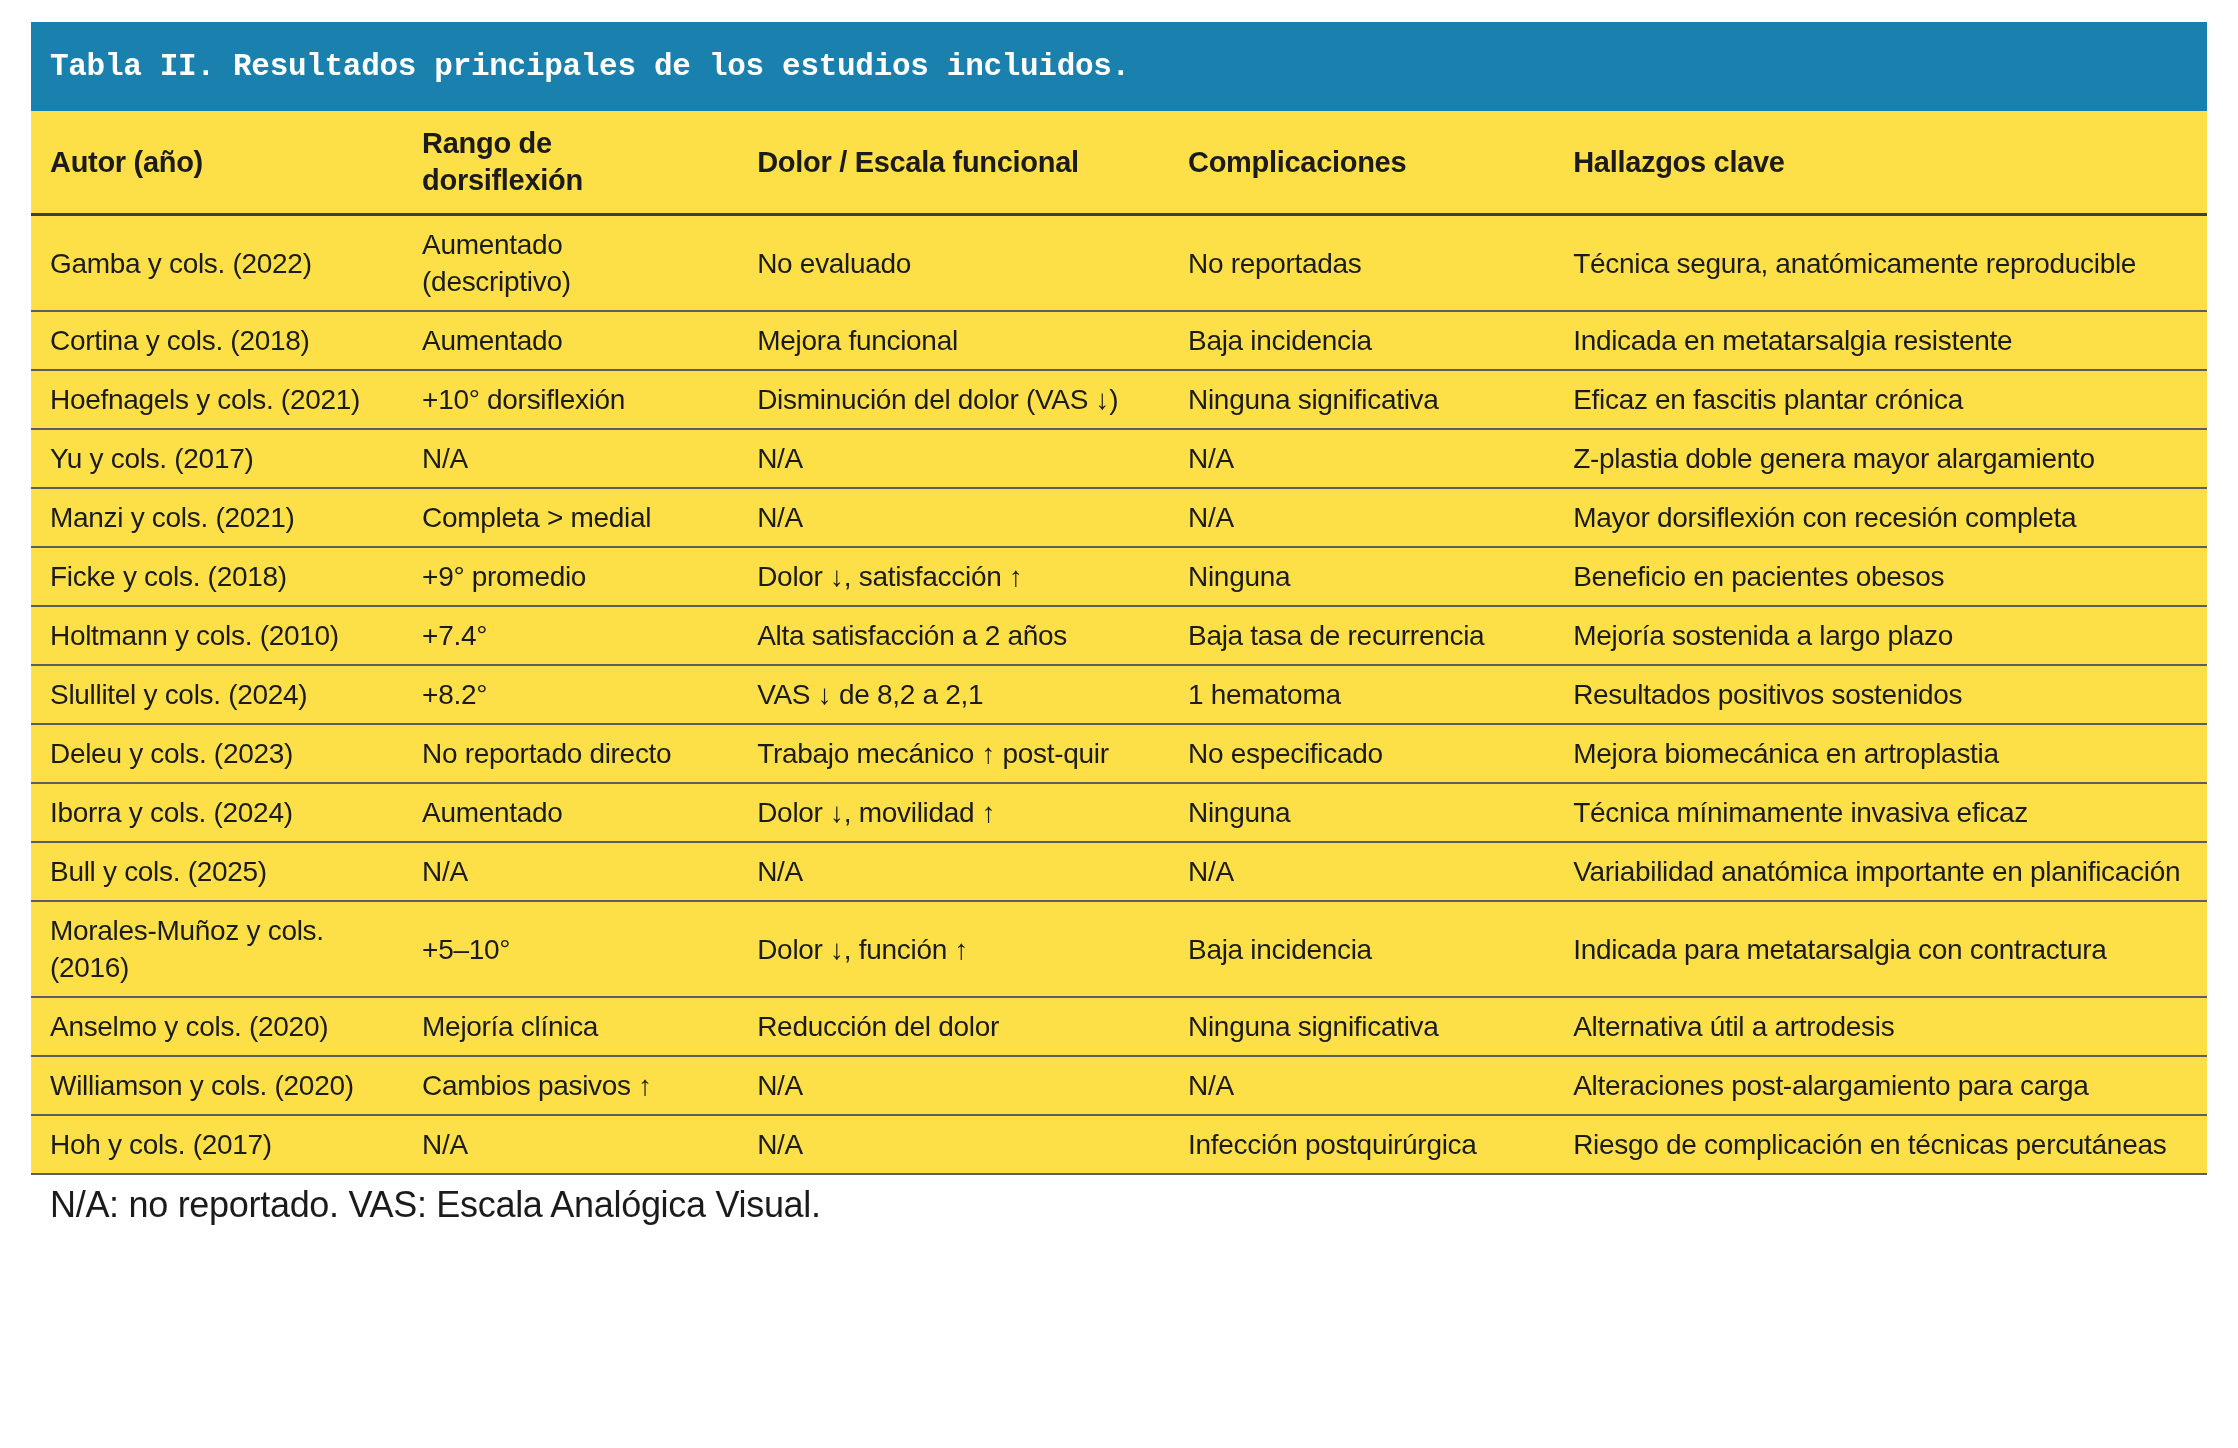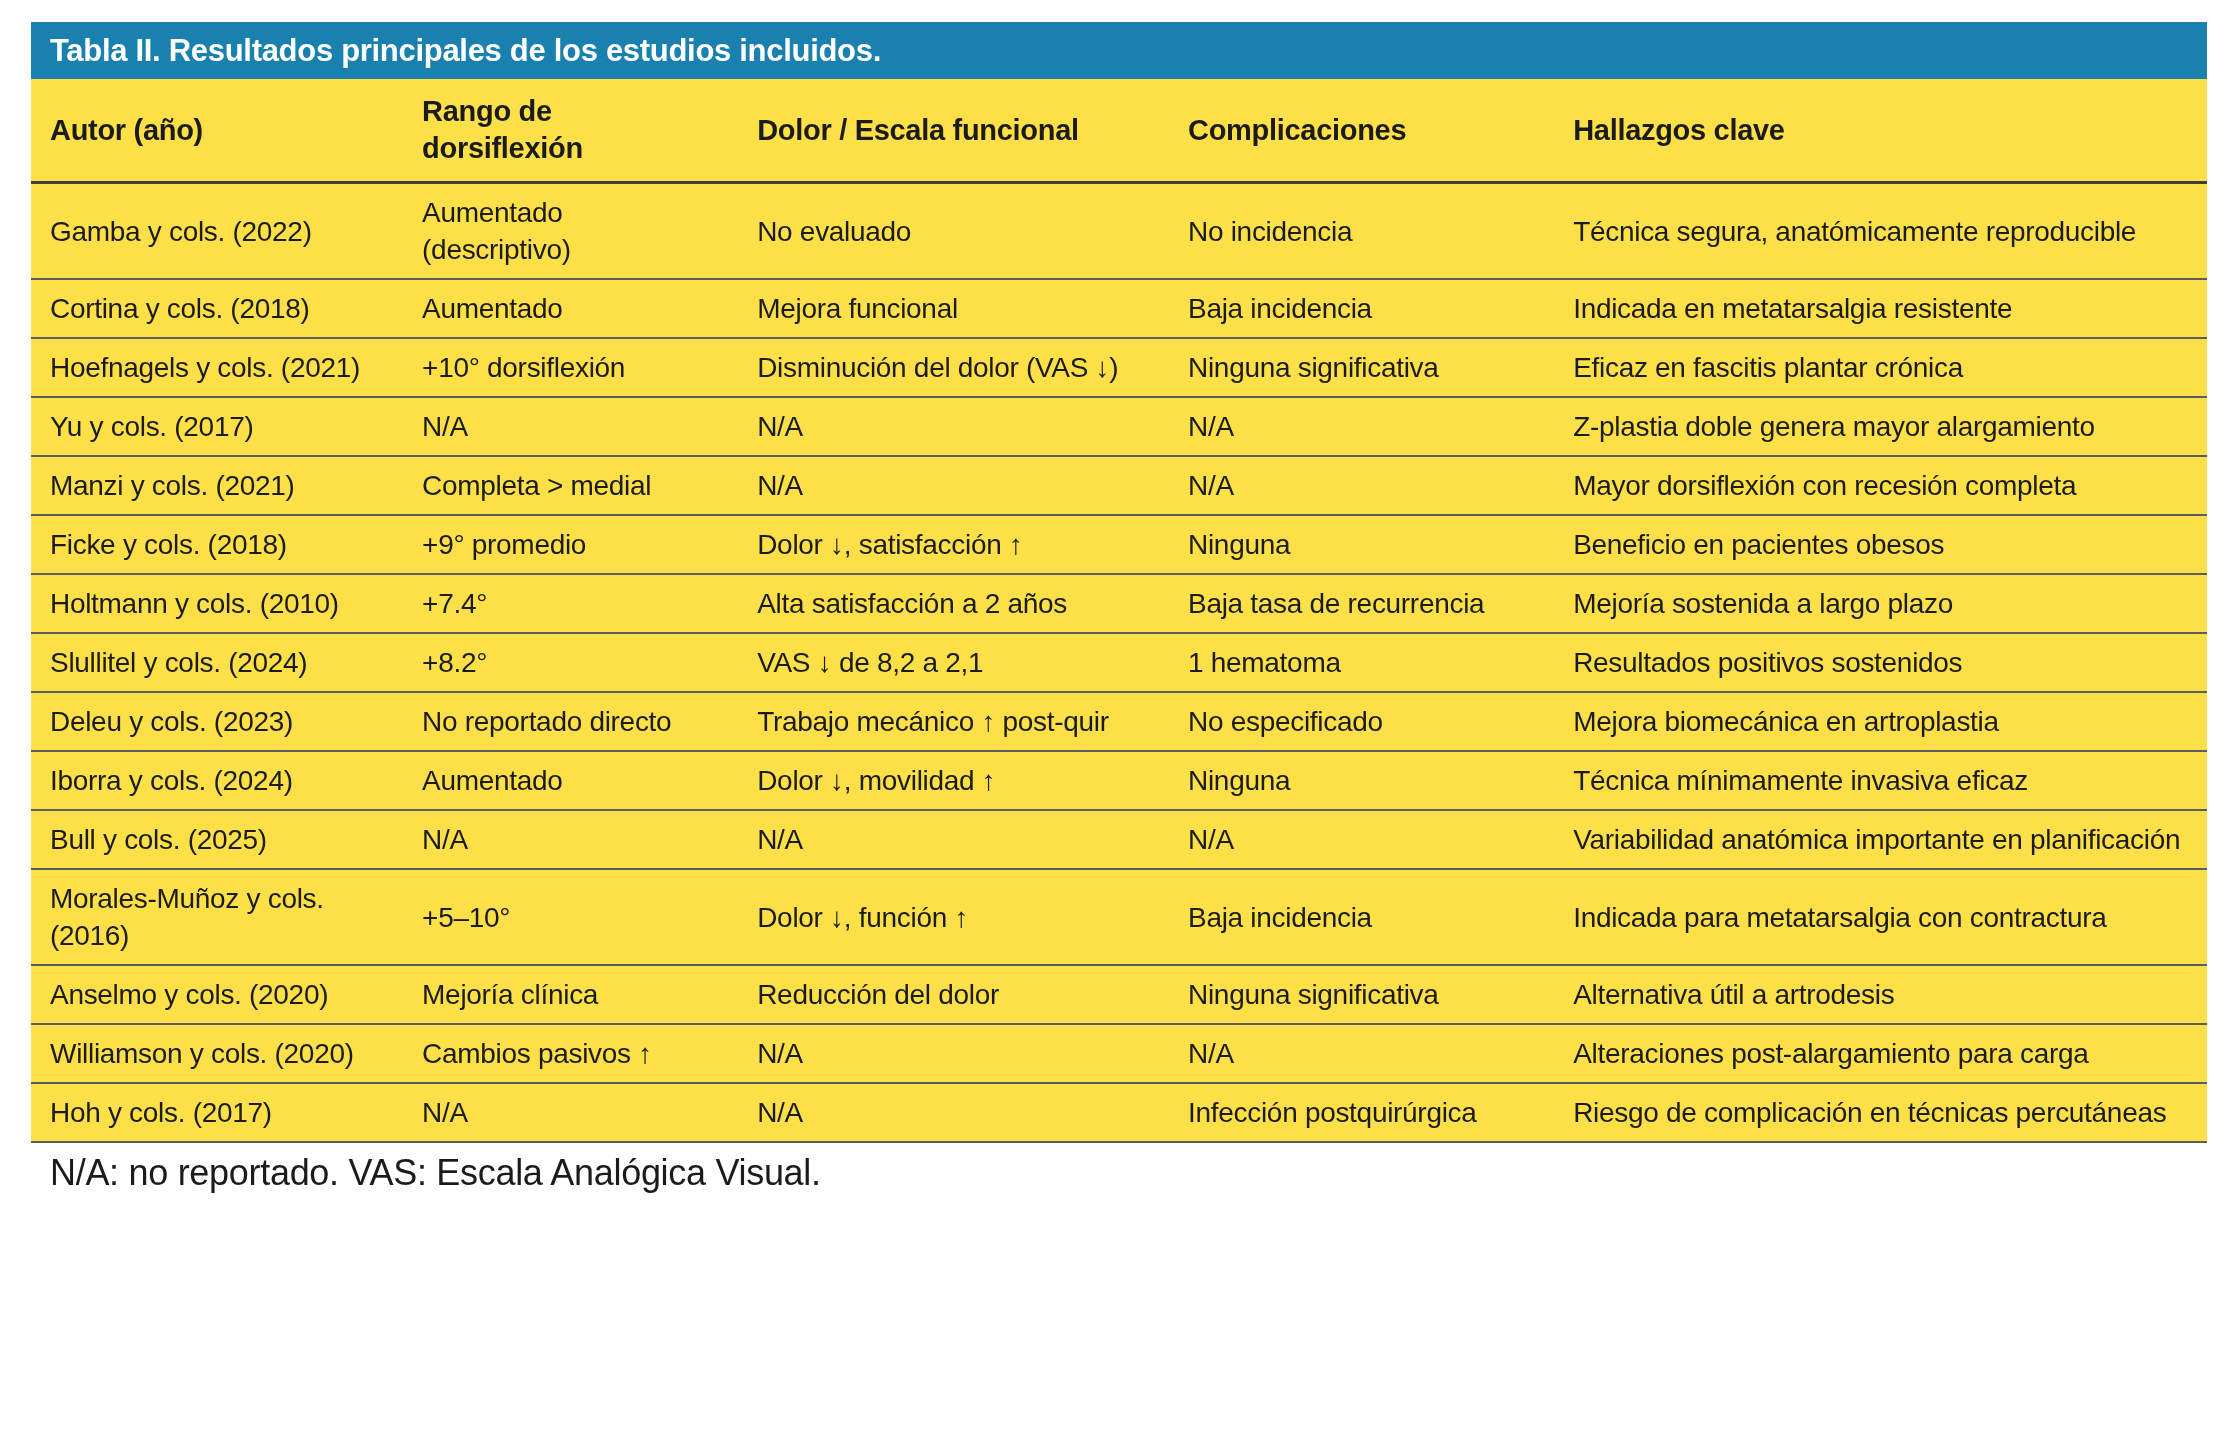--- a/index.html
+++ b/index.html
@@ -19,21 +19,22 @@
   .table-wrap {
     width: 2176px;
   }
   .title-bar {
     background: #1A80AE;
     color: #ffffff;
     font-weight: bold;
     font-size: 31px;
     line-height: 33px;
     letter-spacing: -0.3px;
-    padding: 12px 19px;
+    padding: 28px 19px;
+    font-family: Liberation Mono, monospace;
   }
   table.results {
     width: 100%;
     border-collapse: collapse;
     table-layout: fixed;
     background: #fde047;
     font-size: 28px;
     line-height: 37px;
     letter-spacing: -0.3px;
   }
@@ -84,21 +85,21 @@
             <th>Dolor / Escala funcional</th>
             <th>Complicaciones</th>
             <th>Hallazgos clave</th>
           </tr>
       </thead>
       <tbody>
           <tr>
             <td>Gamba y cols. (2022)</td>
             <td>Aumentado (descriptivo)</td>
             <td>No evaluado</td>
-            <td>No incidencia</td>
+            <td>No reportadas</td>
             <td>Técnica segura, anatómicamente reproducible</td>
           </tr>
           <tr>
             <td>Cortina y cols. (2018)</td>
             <td>Aumentado</td>
             <td>Mejora funcional</td>
             <td>Baja incidencia</td>
             <td>Indicada en metatarsalgia resistente</td>
           </tr>
           <tr>

